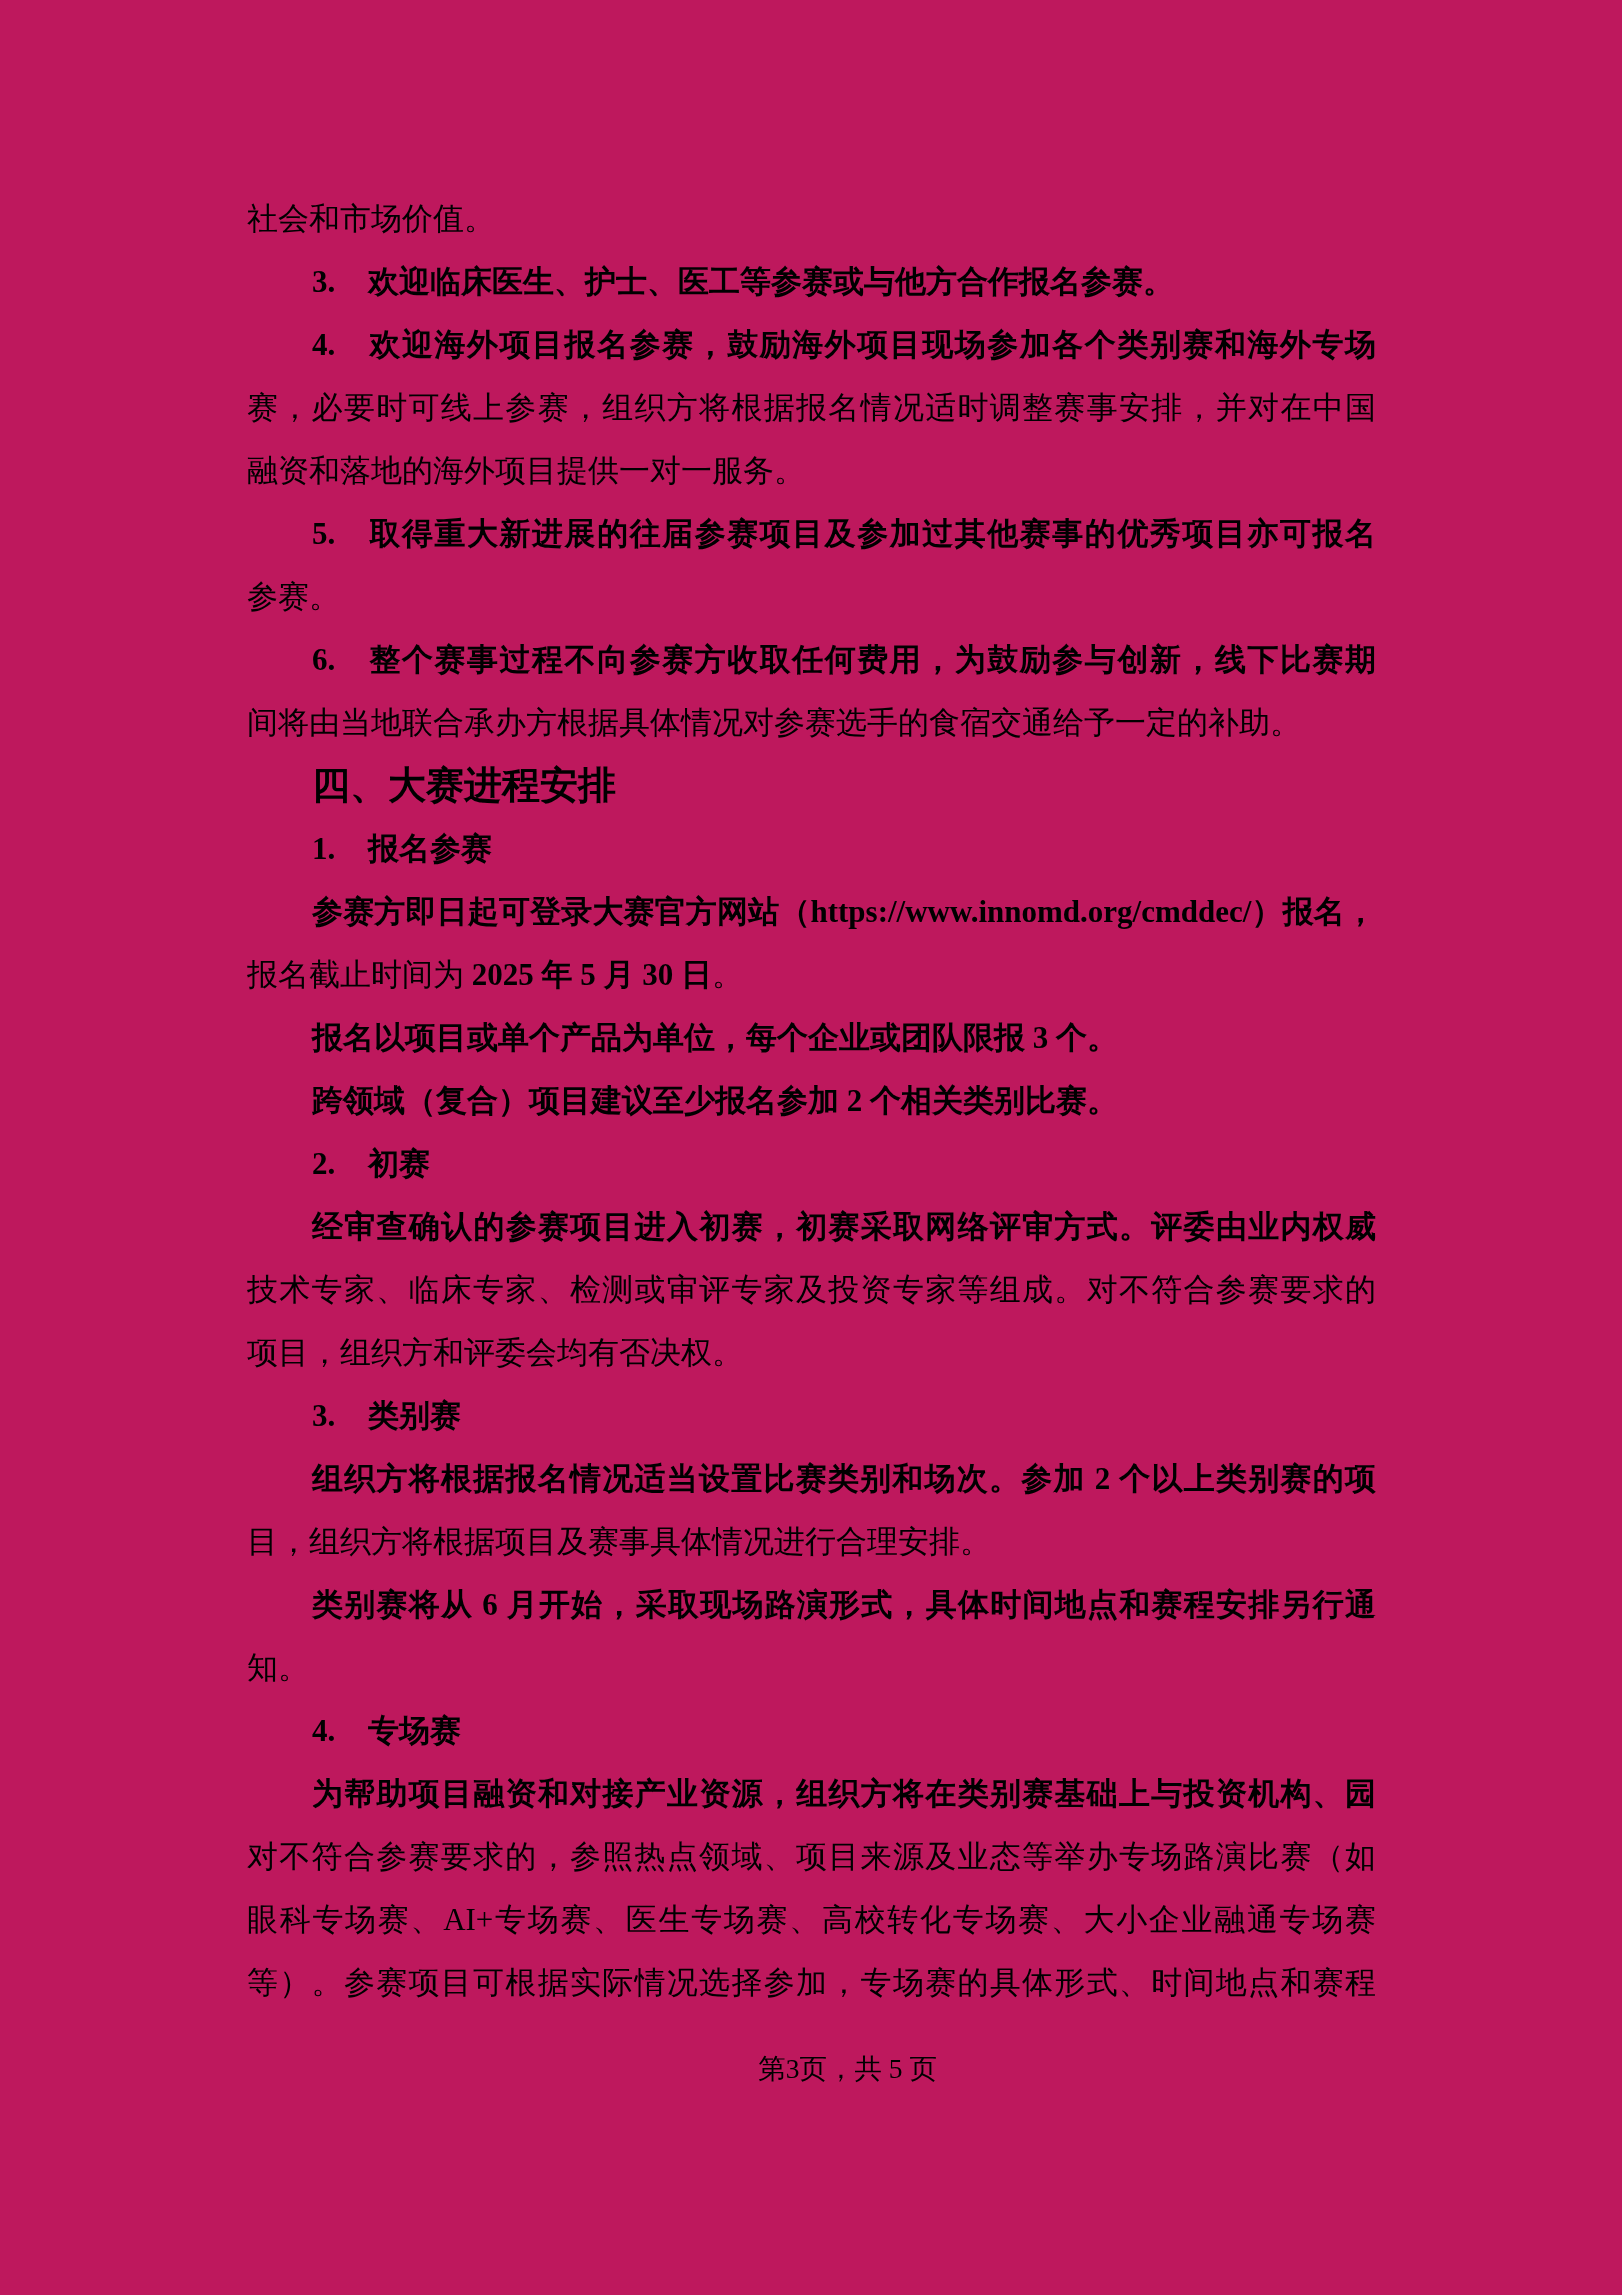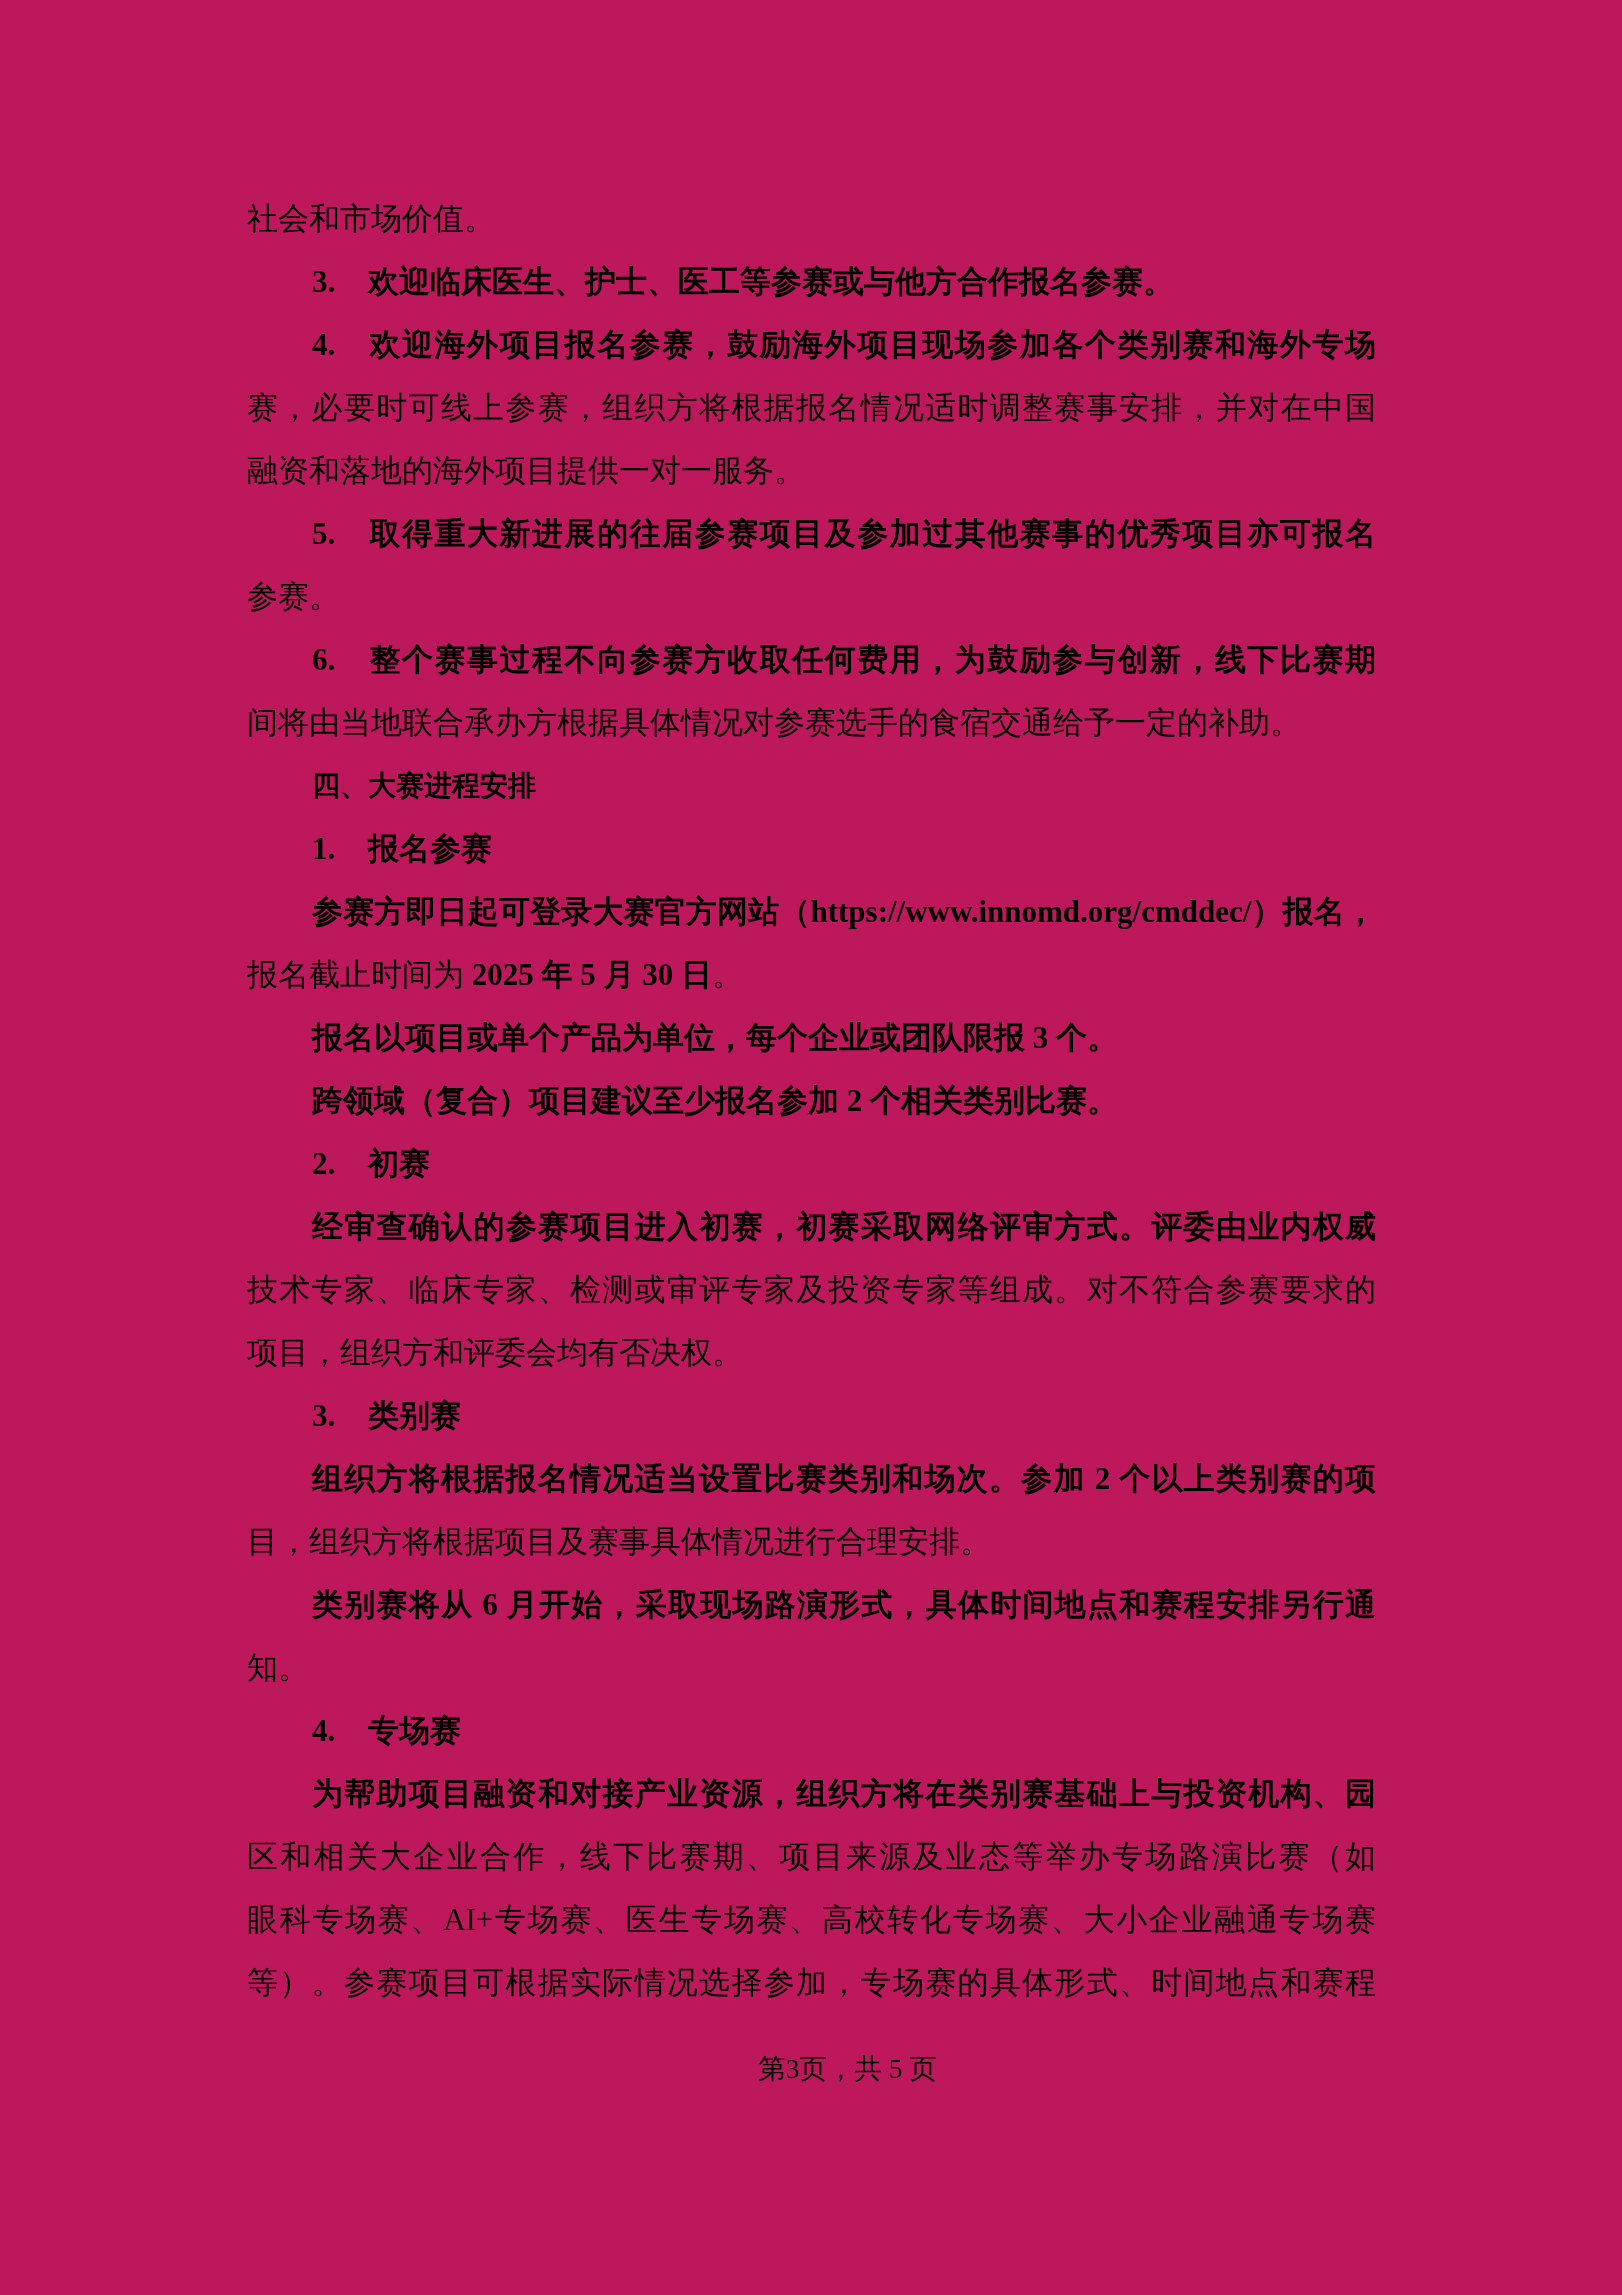--- a/index.html
+++ b/index.html
@@ -32,21 +32,21 @@
   }
   .line.indent { text-indent: 65px; font-weight: bold; }
   .num {
     display: inline-block;
     width: 56px;
     text-indent: 0;
   }
   .line.heading {
     font-family: Liberation Sans, sans-serif;
     font-weight: 700;
-    font-size: 28px;
+    font-size: 38px;
   }
   .b { font-weight: 700; }
   .footer {
     position: absolute;
     left: 0;
     top: 2051px;
     width: 100%;
     text-align: center;
     font-size: 27.5px;
     line-height: 36px;
@@ -77,21 +77,21 @@
       <div class="line fill indent"><span>经审查确认的参赛项目进入初赛，初赛采取网络评审方式。评委由业内权威</span></div>
       <div class="line fill"><span>技术专家、临床专家、检测或审评专家及投资专家等组成。对不符合参赛要求的</span></div>
       <div class="line"><span>项目，组织方和评委会均有否决权。</span></div>
       <div class="line indent"><span class="num">3.</span><span>类别赛</span></div>
       <div class="line fill indent"><span>组织方将根据报名情况适当设置比赛类别和场次。参加 2 个以上类别赛的项</span></div>
       <div class="line"><span>目，组织方将根据项目及赛事具体情况进行合理安排。</span></div>
       <div class="line fill indent"><span>类别赛将从 6 月开始，采取现场路演形式，具体时间地点和赛程安排另行通</span></div>
       <div class="line"><span>知。</span></div>
       <div class="line indent"><span class="num">4.</span><span>专场赛</span></div>
       <div class="line fill indent"><span>为帮助项目融资和对接产业资源，组织方将在类别赛基础上与投资机构、园</span></div>
-      <div class="line fill"><span>区和相关大企业合作，线下比赛期、项目来源及业态等举办专场路演比赛（如</span></div>
+      <div class="line fill"><span>对不符合参赛要求的，参照热点领域、项目来源及业态等举办专场路演比赛（如</span></div>
       <div class="line fill"><span>眼科专场赛、AI+专场赛、医生专场赛、高校转化专场赛、大小企业融通专场赛</span></div>
       <div class="line fill"><span>等）。参赛项目可根据实际情况选择参加，专场赛的具体形式、时间地点和赛程</span></div>
     </div>
   <div class="footer">
     <span>第3页，共 5 页</span>
   </div>
 </div>
 
 
 </body></html>

